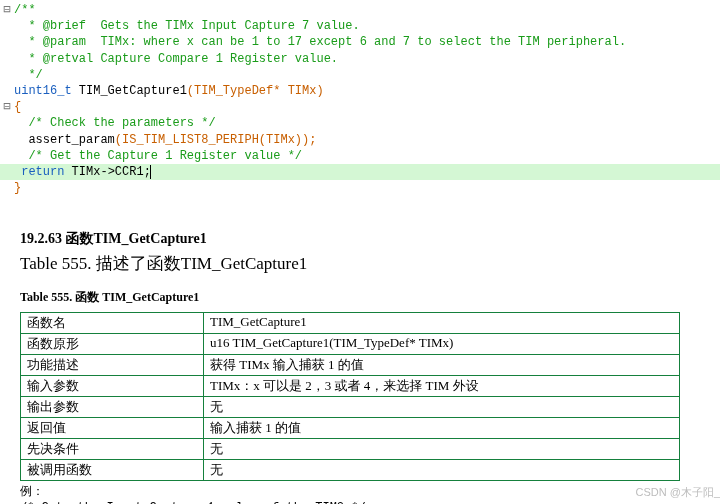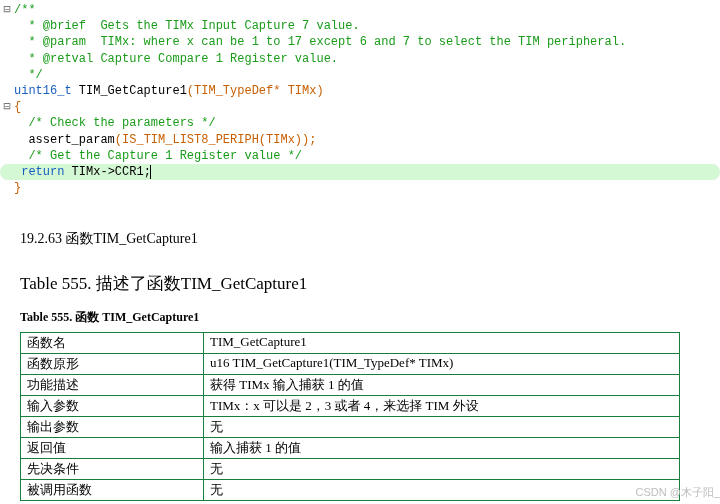--- a/index.html
+++ b/index.html
@@ -17,35 +17,35 @@
   .ln-marker {
     display: inline-block;
     width: 14px;
     text-align: center;
     color: #7a7a7a;
     vertical-align: top;
   }
   .code-line {
     white-space: pre;
   }
-  .hl { background: #d4f7d4; display: block; border-radius: 8px; }
+  .hl { background: #d4f7d4; display: block; }
   .cmt { color: #1a9c1a; }
   .kw { color: #1a5fbf; }
   .ty { color: #1a5fbf; }
   .fn { color: #000; }
   .br { color: #c85f00; }
   .doc-section {
     padding: 4px 20px 0 20px;
     font-family: "Times New Roman", "SimSun", serif;
     font-size: 13px;
   }
   .section-heading {
-    font-weight: normal;
+    font-weight: bold;
     font-size: 14px;
-    margin: 30px 0 24px 0;
+    margin: 30px 0 4px 0;
   }
   .table-caption-small {
     margin: 0 0 14px 0;
     font-size: 17px;
   }
   .table-caption-strong {
     font-weight: bold;
     font-size: 12px;
     margin-bottom: 6px;
   }

